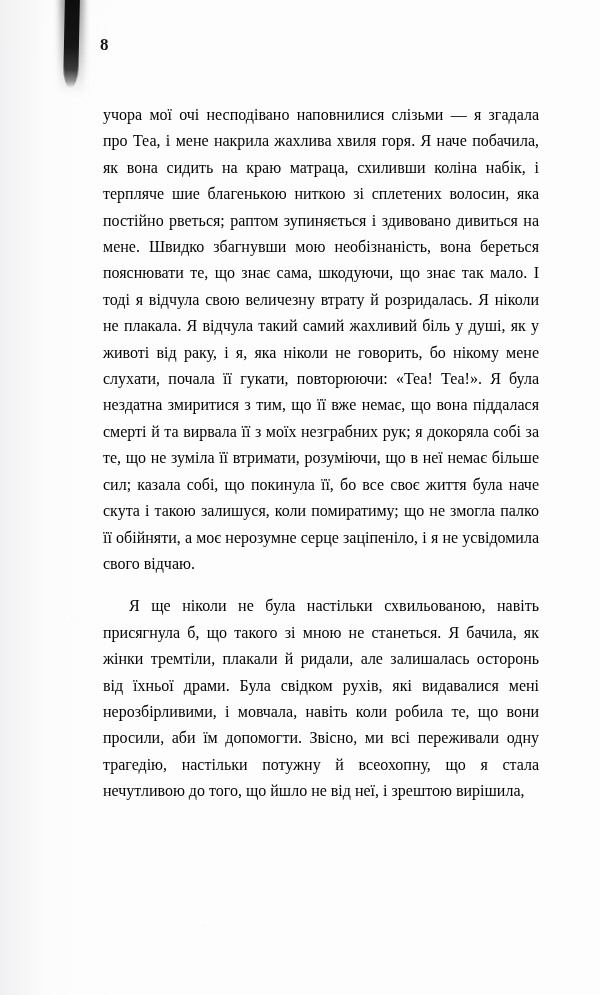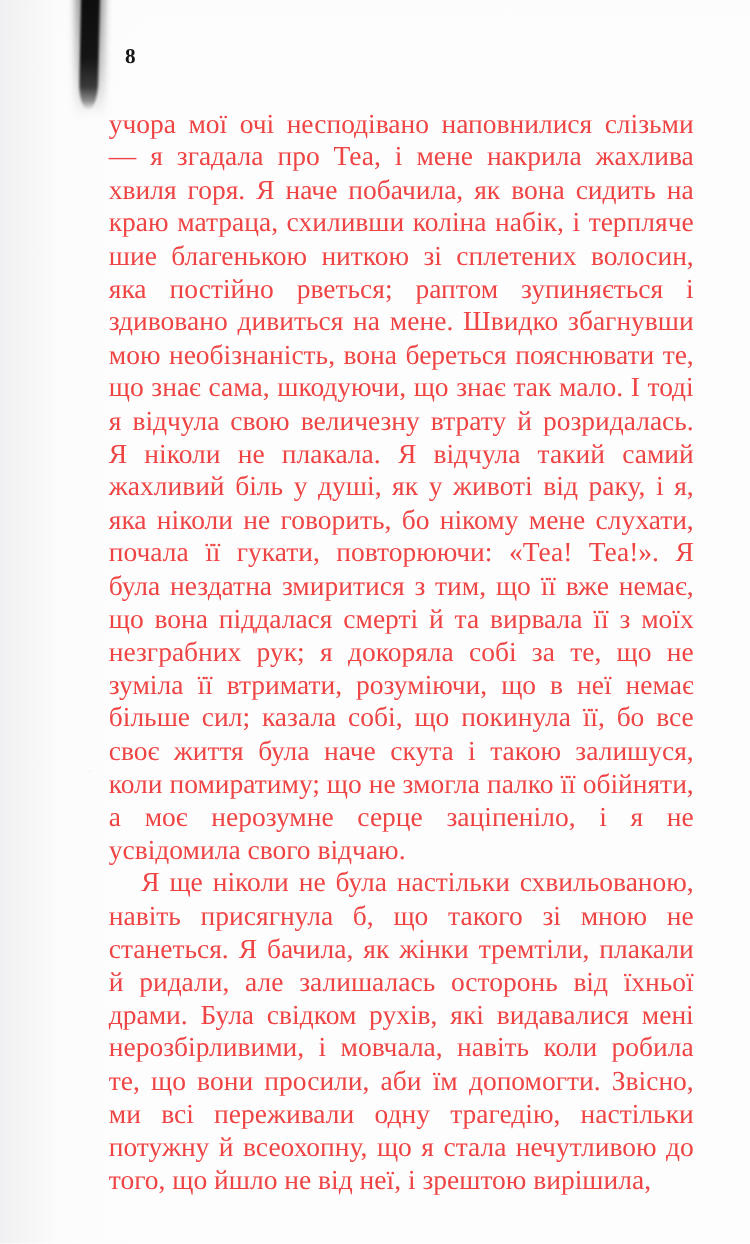--- a/index.html
+++ b/index.html
@@ -84,26 +84,26 @@
 
   
   #text-column {
     position: absolute;
     left: 87px;
     top: 86px;
     width: 468px;
   }
 
   .para {
-    margin: 0;
+    margin: 16px;
     text-align: justify;
     text-justify: inter-word;
-    font-size: 22px;
+    font-size: 16px;
     line-height: 26.4px;
-    color: #ef4444;
+    color: #000000;
     hyphens: none;
   }
   .para + .para {
     text-indent: 26px;
   }
 
   
   #speckle {
     position: absolute;
     inset: 0;

